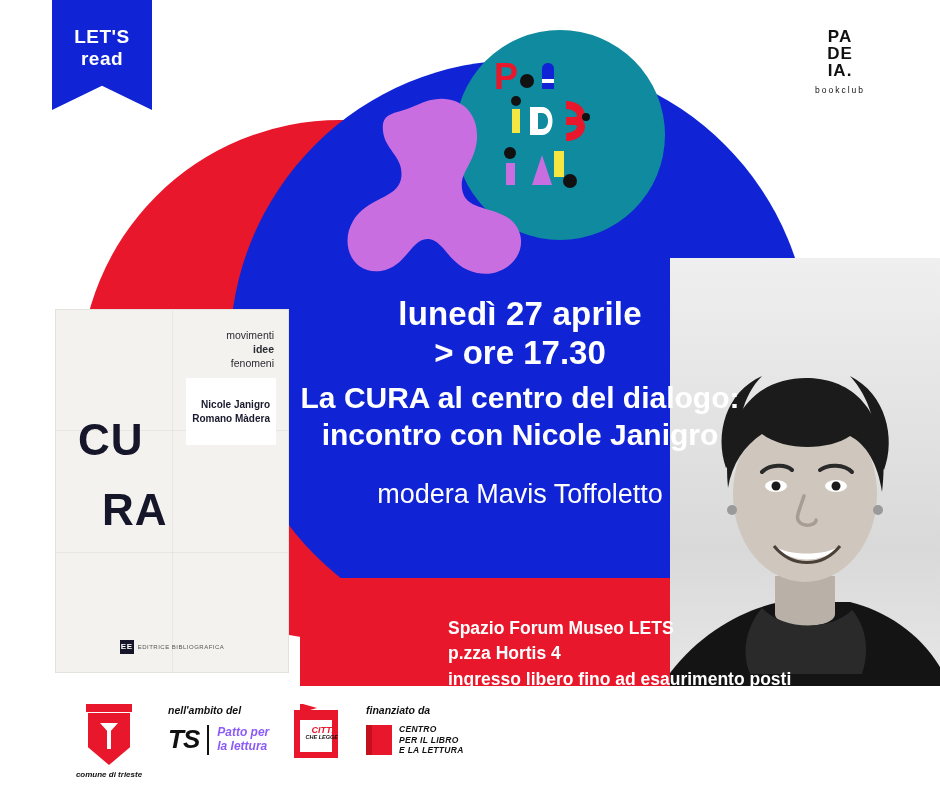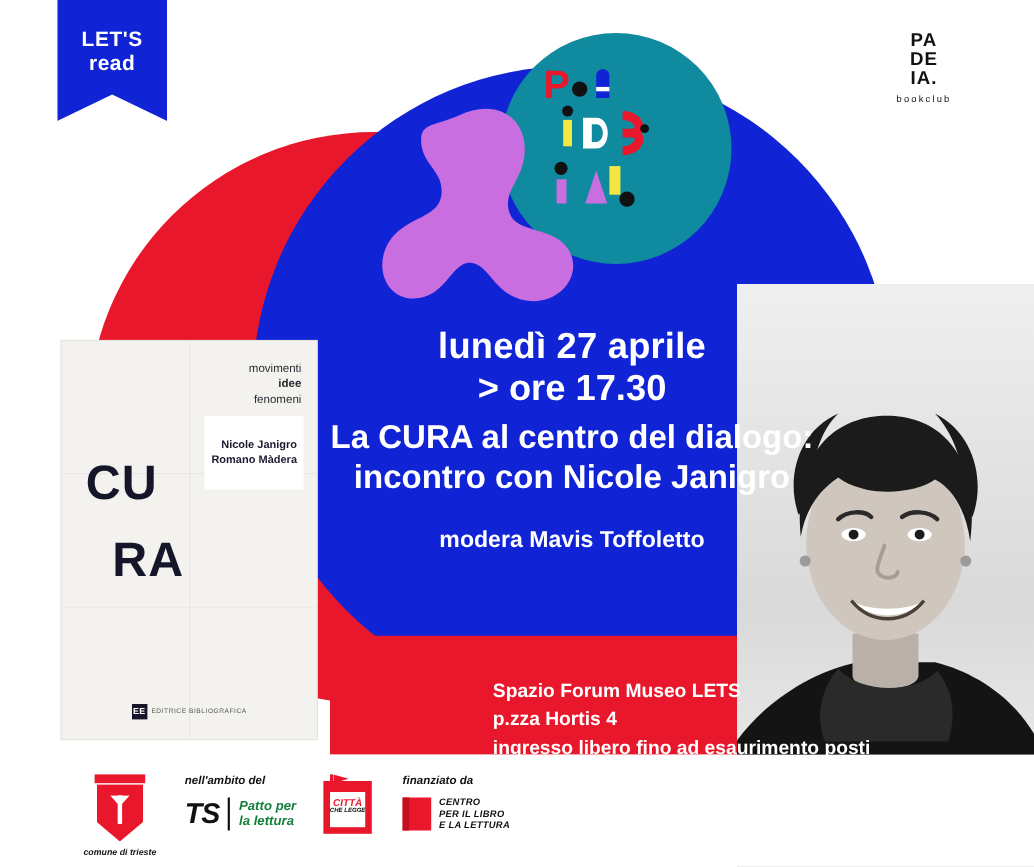--- a/index.html
+++ b/index.html
@@ -162,21 +162,21 @@
   .event-date {
     font-size: 33px; font-weight: bold; line-height: 1.12; letter-spacing: 0.2px;
   }
   .event-time {
     font-size: 33px; font-weight: bold; line-height: 1.12; margin-top: 2px;
   }
   .event-title {
     font-size: 30px; font-weight: bold; line-height: 1.22; margin-top: 8px;
   }
   .event-mod {
-    font-size: 21px; font-weight: bold; margin-top: 26px;
+    font-size: 27px; font-weight: normal; margin-top: 26px;
   }
 
   .venue {
     position: absolute;
     left: 300px; top: 616px;
     width: 600px;
     color: #ffffff;
     text-align: left;
     padding-left: 148px;
   }
@@ -208,23 +208,23 @@
   .comune .crest-top {
     width:46px; height:8px; margin:0 auto 1px; background:#e8172b;
   }
   .comune .cap { font-size: 8px; font-weight: bold; color: #111; margin-top: 5px; }
 
   .ambito { left: 168px; top: 14px; width: 170px; }
   .ambito .lbl { font-size: 10.5px; font-weight: bold; color:#111; margin-bottom: 8px; }
   .ambito .row { display: flex; align-items: center; gap: 8px; }
   .ambito .ts { font-size: 26px; font-weight: bold; color:#111; letter-spacing:-1px; }
   .ambito .bar { width: 2px; height: 30px; background: #111; }
-  .ambito .patto { font-size: 12px; font-weight: bold; color:#15803d; line-height: 1.15; }
-
-  .citta { left: 294px; top: 20px; width: 48px; text-align:center; }
+  .ambito .patto { font-size: 12px; font-weight: bold; color:#8b5cf6; line-height: 1.15; }
+
+  .citta { left: 294px; top: 20px; width: 48px; text-align:right; }
   .citta .box { width: 44px; height: 48px; background:#e8172b; position: relative; }
   .citta .inner { position:absolute; left:6px; top:10px; right:6px; bottom:6px; background:#fff; }
   .citta .txt { position:absolute; left:0; right:0; top:16px; font-size:9px; font-weight:bold; color:#e8172b; line-height:1; }
   .citta .txt small { display:block; font-size:5.5px; color:#111; font-weight:bold; }
   .citta .flagpole { position:absolute; left:6px; top:-6px; width:3px; height:14px; background:#e8172b; }
   .citta .flagtri { position:absolute; left:9px; top:-6px; width:14px; height:8px; background:#e8172b; clip-path: polygon(0 0, 100% 50%, 0 100%); }
 
   .cepell { left: 366px; top: 14px; width: 180px; }
   .cepell .lbl { font-size: 10.5px; font-weight: bold; color:#111; margin-bottom: 8px; }
   .cepell .row { display:flex; align-items:center; gap:7px; }

